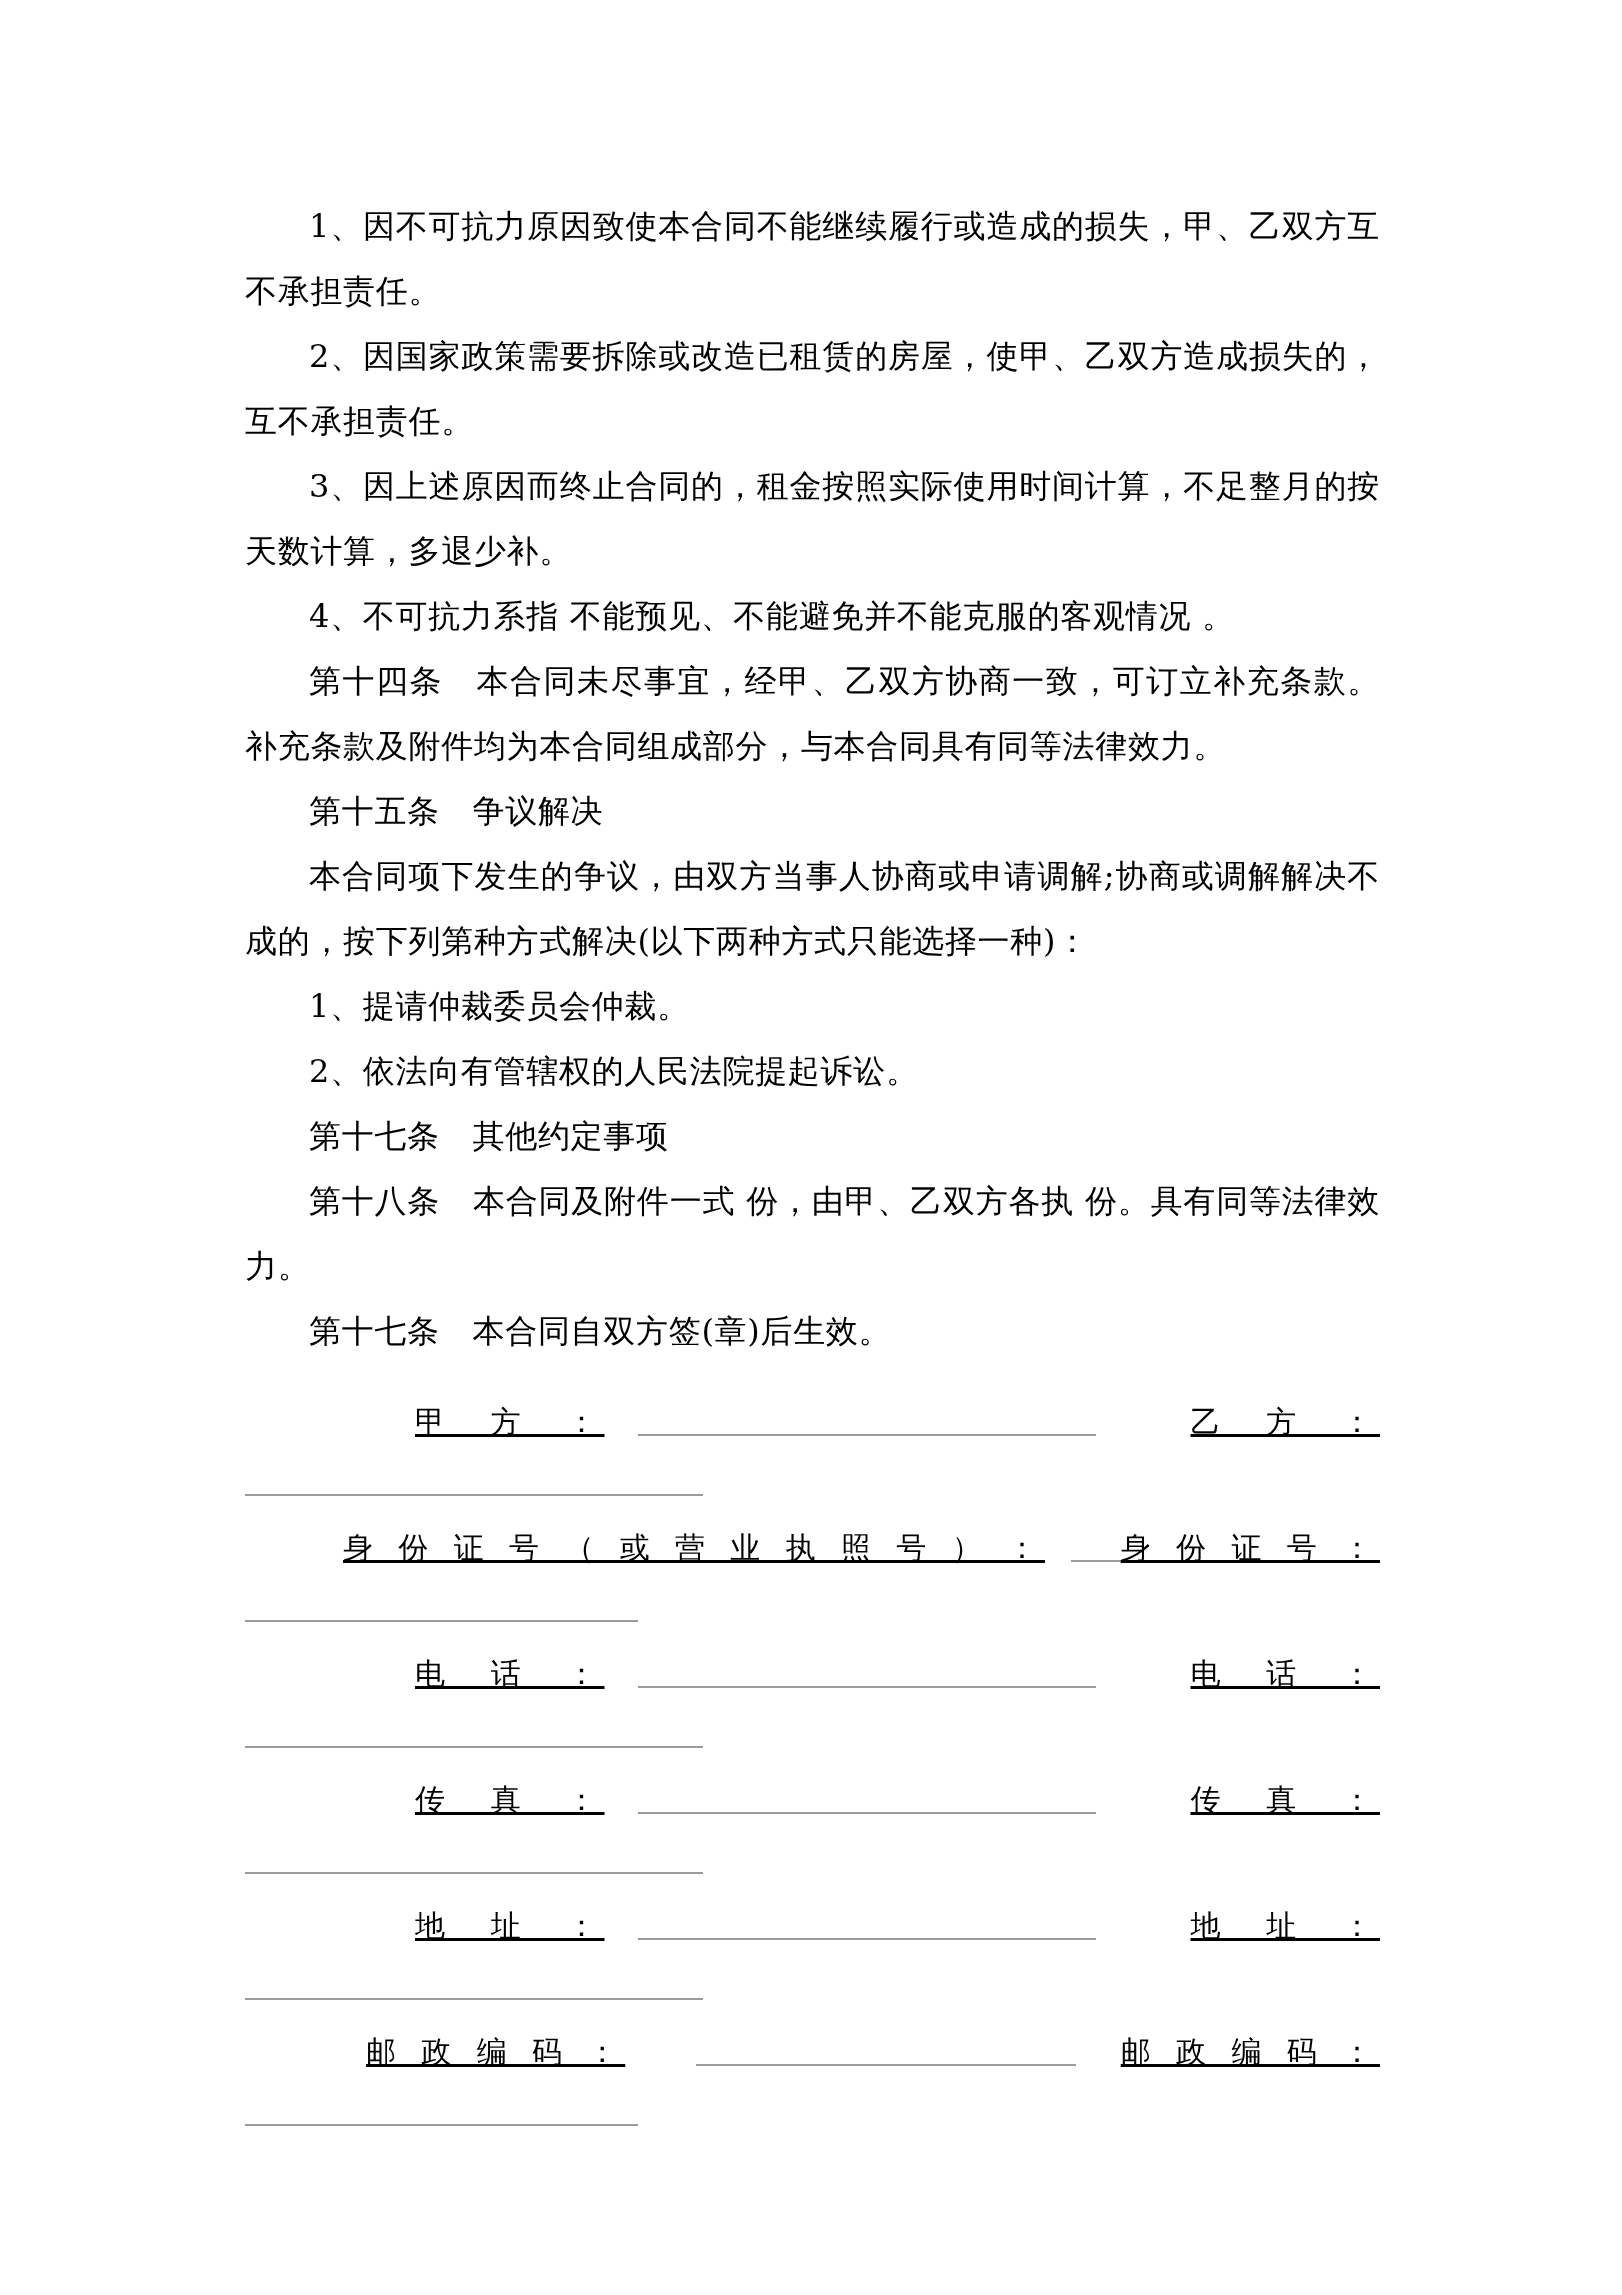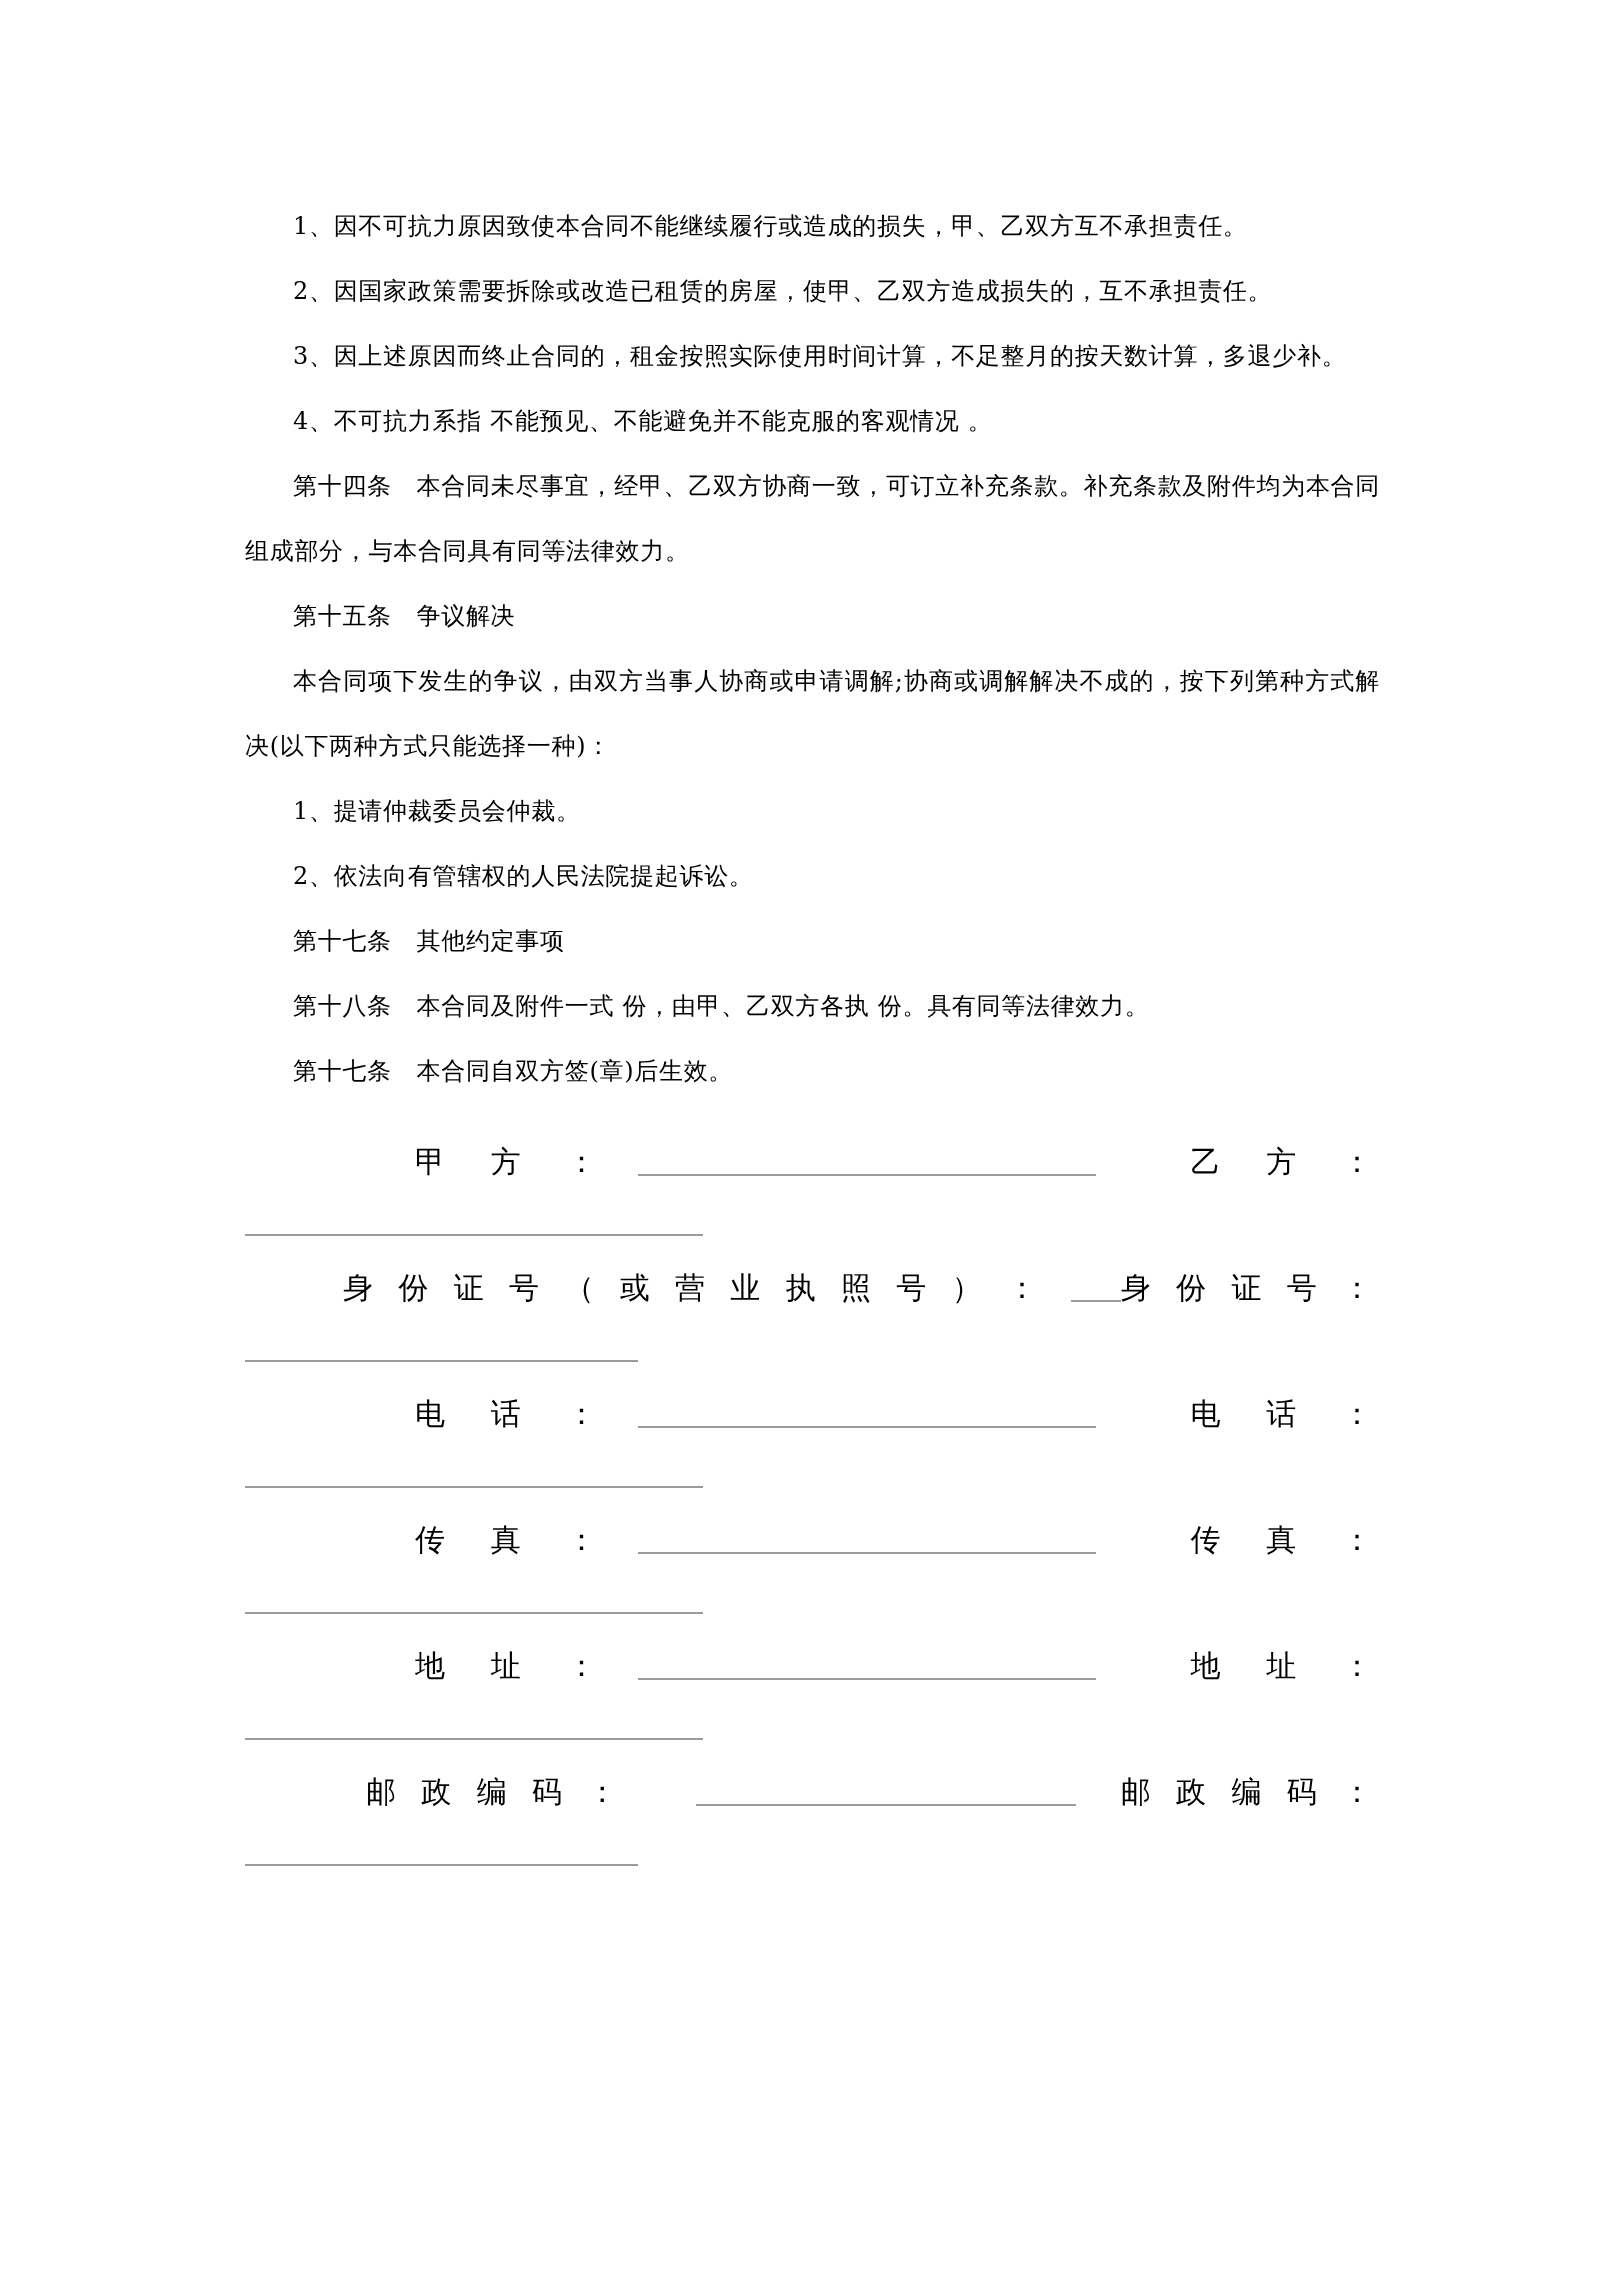--- a/index.html
+++ b/index.html
@@ -19,29 +19,29 @@
       height: 2295px;
       background: #ffffff;
     }
     .content {
       position: absolute;
       left: 245px;
       top: 194px;
       width: 1135px;
     }
     .para {
-      font-size: 24px;
+      font-size: 32px;
       line-height: 65px;
       letter-spacing: 0.7px;
       text-align: justify;
       text-indent: 2em;
       word-break: break-all;
     }
     
-    .sig-section { margin-top: 26px; }
+    .sig-section { margin-top: 26px; text-decoration: underline; }
     .sig-row {
       display: flex;
       align-items: flex-end;
       height: 63px;
       font-size: 30px;
       padding-left: 170px;
     }
     .sig-row.id      { padding-left: 98px; }
     .sig-row.postal  { padding-left: 121px; gap: 45px; }
     .sig-label {

